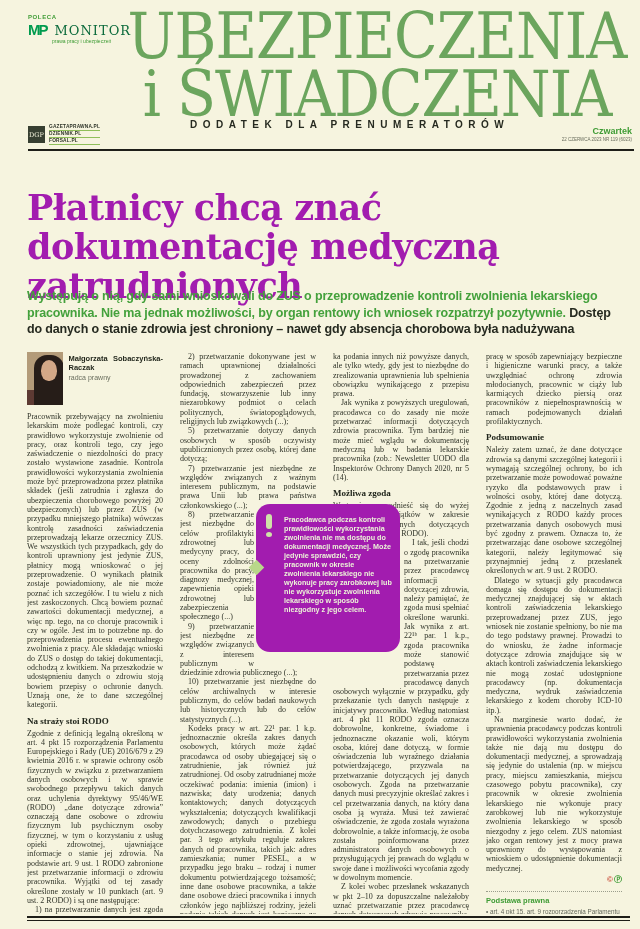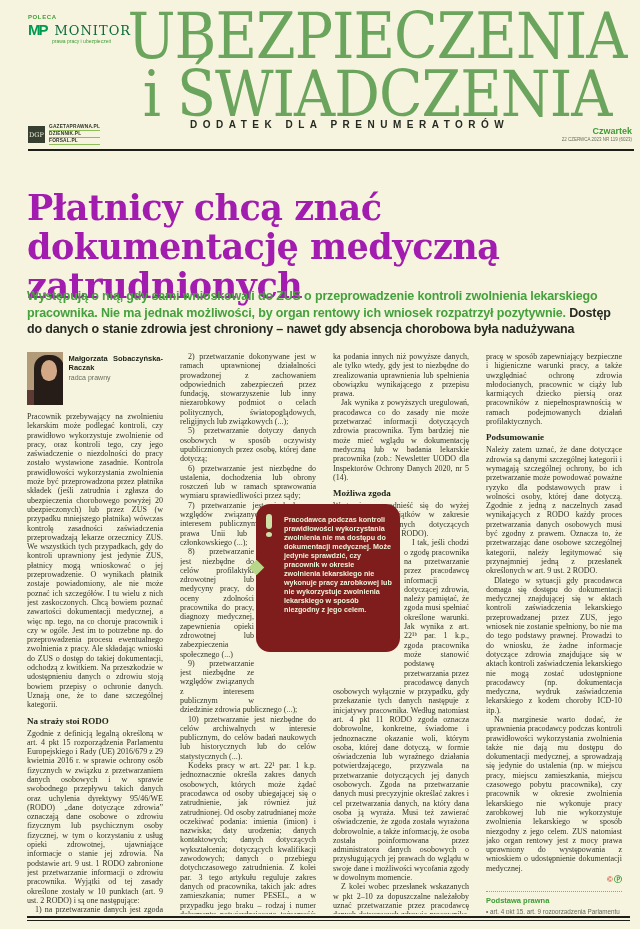--- a/index.html
+++ b/index.html
@@ -46,21 +46,21 @@
     background:linear-gradient(180deg,#b39b79 0 72%,#5d3a33 72%);}
   .photo::before{content:"";position:absolute;left:7px;top:3px;width:30px;height:52px;background:#261d18;border-radius:13px 13px 0 0;}
   .photo::after{content:"";position:absolute;left:14px;top:8px;width:16px;height:21px;background:#d3a887;border-radius:50% 50% 46% 46%;}
   .aname { font:700 7.5px/9px "Liberation Sans",sans-serif; color:#1f2419; margin-top:2px;}
   .arole { font:400 7px "Liberation Sans",sans-serif; color:#6a6e5e; margin-top:2px;}
   
   .sp-r { float:right; width:58px; height:150px; margin-left:4px;}
   .sp-l { float:left; width:67px; height:148px; margin-right:4px;}
   
   .pull { position:absolute; left:256px; top:504px; width:144px; height:148px;
-    background:#7f1d1d; border-radius:14px; padding:11px 8px 6px 28px;
+    background:#a21caf; border-radius:14px; padding:11px 8px 6px 28px;
     font:600 7.2px/9px "Liberation Sans",sans-serif; color:#ecf3d8; text-align:left; z-index:3;}
   .pull .bang { position:absolute; left:10px; top:10px; width:6px; height:15px; background:#cfe3a8; border-radius:3px;}
   .pull .bang::after { content:""; position:absolute; left:0; top:18px; width:6px; height:5px; background:#cfe3a8; border-radius:50%;}
   .pull .dia { position:absolute; left:-5px; top:58px; width:11px; height:11px; background:#b9d78a; transform:rotate(45deg);}
   
   .marks { text-align:right; font:700 8px "Liberation Sans",sans-serif; margin-top:1px;}
   .marks .c { color:#c6402c;} .marks .p { color:#3f9c35; margin-left:1px;}
   .legal { margin-top:6px; border-top:1px dotted #9a9d8c; padding-top:4px; text-align:left;}
   .legal h4 { font:700 7.5px "Liberation Sans",sans-serif; color:#3f9c35; margin-bottom:3px;}
   .legal ul { list-style:none;}
@@ -120,21 +120,20 @@
       <p class="ni">Pracownik przebywający na zwolnieniu lekarskim może podlegać kontroli, czy prawidłowo wykorzystuje zwolnienie od pracy, oraz kontroli tego, czy jego zaświadczenie o niezdolności do pracy zostało wystawione zasadnie. Kontrola prawidłowości wykorzystania zwolnienia może być przeprowadzona przez płatnika składek (jeśli zatrudnia i zgłasza do ubezpieczenia chorobowego powyżej 20 ubezpieczonych) lub przez ZUS (w przypadku mniejszego płatnika) wówczas kontrolę zasadności zaświadczenia przeprowadzają lekarze orzecznicy ZUS. We wszystkich tych przypadkach, gdy do kontroli uprawniony jest jedynie ZUS, płatnicy mogą wnioskować o jej przeprowadzenie. O wynikach płatnik zostaje powiadomiony, ale nie może poznać ich szczegółów. I tu wielu z nich jest zaskoczonych. Chcą bowiem poznać zawartości dokumentacji medycznej, a więc np. tego, na co choruje pracownik i czy w ogóle. Jest im to potrzebne np. do przeprowadzenia procesu ewentualnego zwolnienia z pracy. Ale składając wnioski do ZUS o dostęp do takiej dokumentacji, odchodzą z kwitkiem. Na przeszkodzie w udostępnieniu danych o zdrowiu stoją bowiem przepisy o ochronie danych. Uznają one, że to dane szczególnej kategorii.</p>
       <h3>Na straży stoi RODO</h3>
       <p class="ni">Zgodnie z definicją legalną określoną w art. 4 pkt 15 rozporządzenia Parlamentu Europejskiego i Rady (UE) 2016/679 z 29 kwietnia 2016 r. w sprawie ochrony osób fizycznych w związku z przetwarzaniem danych osobowych i w sprawie swobodnego przepływu takich danych oraz uchylenia dyrektywy 95/46/WE (RODO) „dane dotyczące zdrowia” oznaczają dane osobowe o zdrowiu fizycznym lub psychicznym osoby fizycznej, w tym o korzystaniu z usług opieki zdrowotnej, ujawniające informacje o stanie jej zdrowia. Na podstawie art. 9 ust. 1 RODO zabronione jest przetwarzanie informacji o zdrowiu pracownika. Wyjątki od tej zasady określone zostały w 10 punktach (art. 9 ust. 2 RODO) i są one następujące:</p>
       <p>1) na przetwarzanie danych jest zgoda osoby, której dane dotyczą (...);</p>
 
     </div>
 
     <div class="col">
       <p>2) przetwarzanie dokonywane jest w ramach uprawnionej działalności prowadzonej z zachowaniem odpowiednich zabezpieczeń przez fundację, stowarzyszenie lub inny niezarobkowy podmiot o celach politycznych, światopoglądowych, religijnych lub związkowych (...);</p>
       <p>5) przetwarzanie dotyczy danych osobowych w sposób oczywisty upublicznionych przez osobę, której dane dotyczą;</p>
-      <p>6) przetwarzanie jest niezbędne do ustalenia, dochodzenia lub obrony roszczeń lub w ramach sprawowania wymiaru sprawiedliwości przez sądy;</p>
       <p>7) przetwarzanie jest niezbędne ze względów związanych z ważnym interesem publicznym, na podstawie prawa Unii lub prawa państwa członkowskiego (...);</p>
       <div class="sp-r"></div>
       <p>8) przetwarzanie jest niezbędne do celów profilaktyki zdrowotnej lub medycyny pracy, do oceny zdolności pracownika do pracy, diagnozy medycznej, zapewnienia opieki zdrowotnej lub zabezpieczenia społecznego (...)</p>
       <p>9) przetwarzanie jest niezbędne ze względów związanych z interesem publicznym w dziedzinie zdrowia publicznego (...);</p>
       <p>10) przetwarzanie jest niezbędne do celów archiwalnych w interesie publicznym, do celów badań naukowych lub historycznych lub do celów statystycznych (...).</p>
       <p>Kodeks pracy w art. 22¹ par. 1 k.p. jednoznacznie określa zakres danych osobowych, których może żądać pracodawca od osoby ubiegającej się o zatrudnienie, jak również już zatrudnionej. Od osoby zatrudnianej może oczekiwać podania: imienia (imion) i nazwiska; daty urodzenia; danych kontaktowych; danych dotyczących wykształcenia; dotyczących kwalifikacji zawodowych; danych o przebiegu dotychczasowego zatrudnienia. Z kolei par. 3 tego artykułu reguluje zakres danych od pracownika, takich jak: adres zamieszkania; numer PESEL, a w przypadku jego braku – rodzaj i numer dokumentu potwierdzającego tożsamość; inne dane osobowe pracownika, a także dane osobowe dzieci pracownika i innych członków jego najbliższej rodziny, jeżeli podanie takich danych jest konieczne ze względu na korzystanie przez pracownika ze szczególnych uprawnień przewidzianych w prawie pracy; wykształcenie i przebieg dotychczasowego zatrudnienia, jeżeli nie istniała podstawa do ich żądania od osoby ubiegającej się o zatrudnienie; numer rachunku płatniczego, jeżeli pracownik nie złożył wniosku o wypłatę wynagrodzenia do rąk własnych.</p>
 
     </div>
 
     <div class="col">

